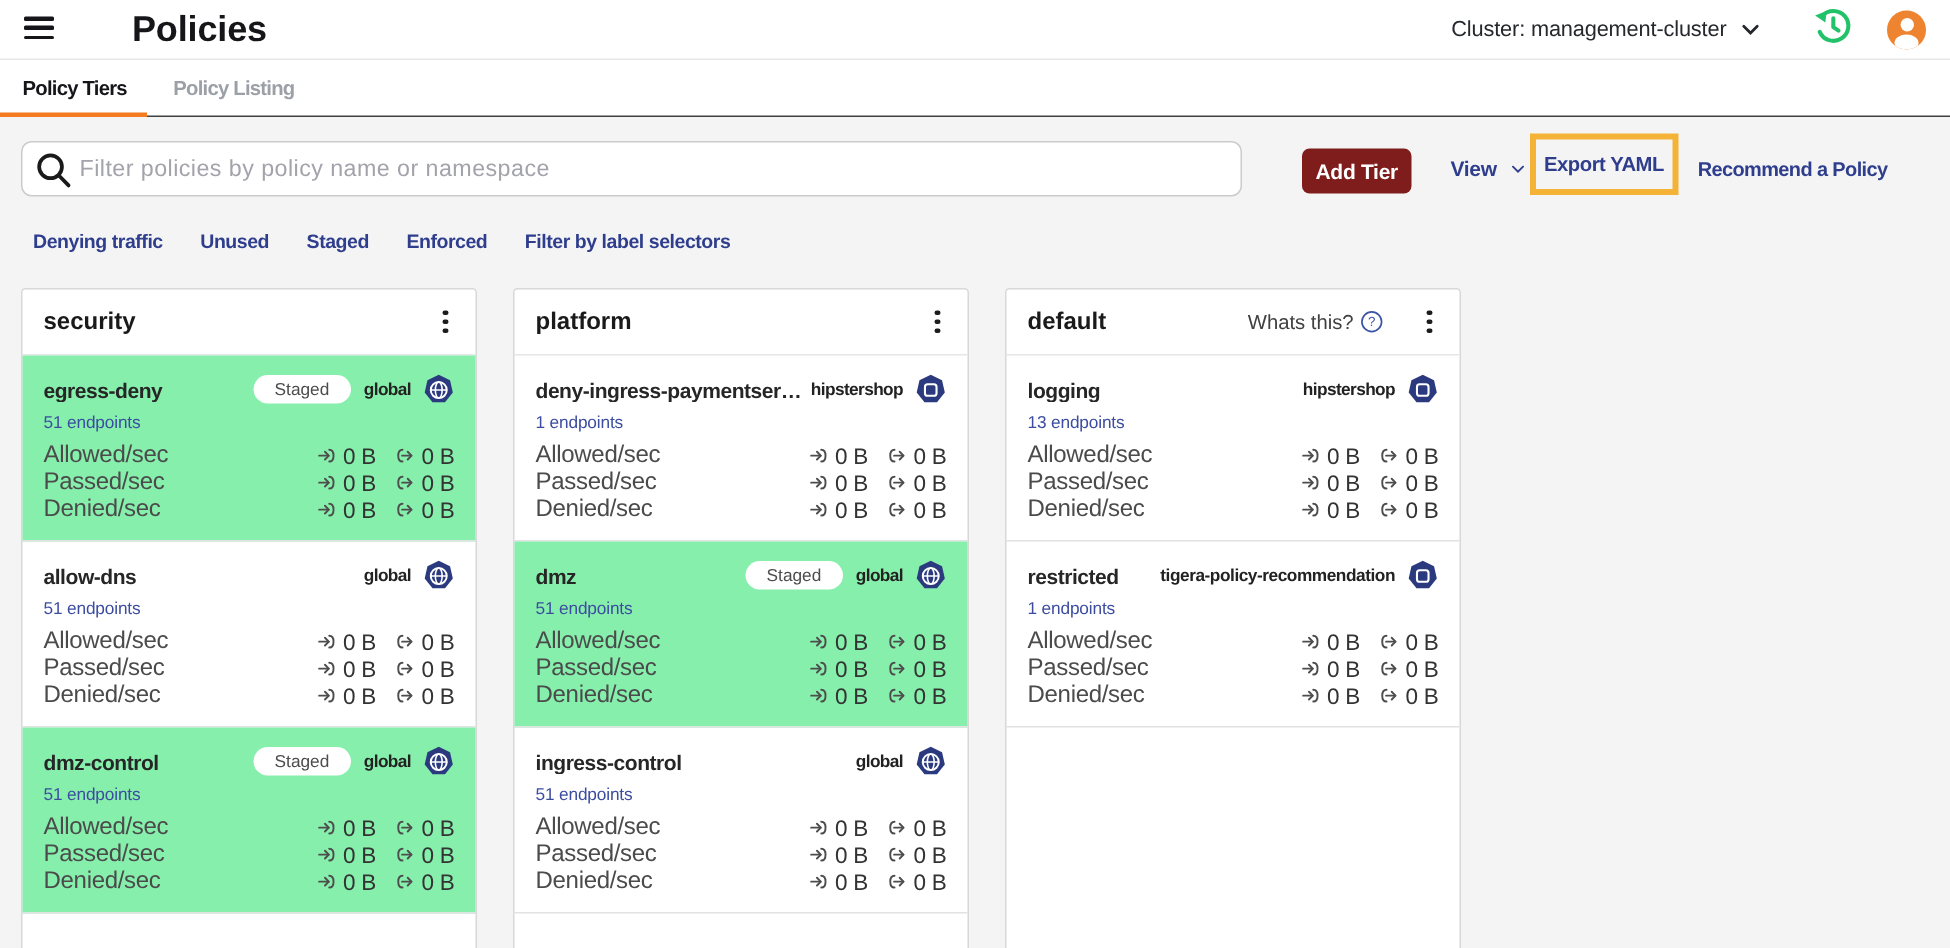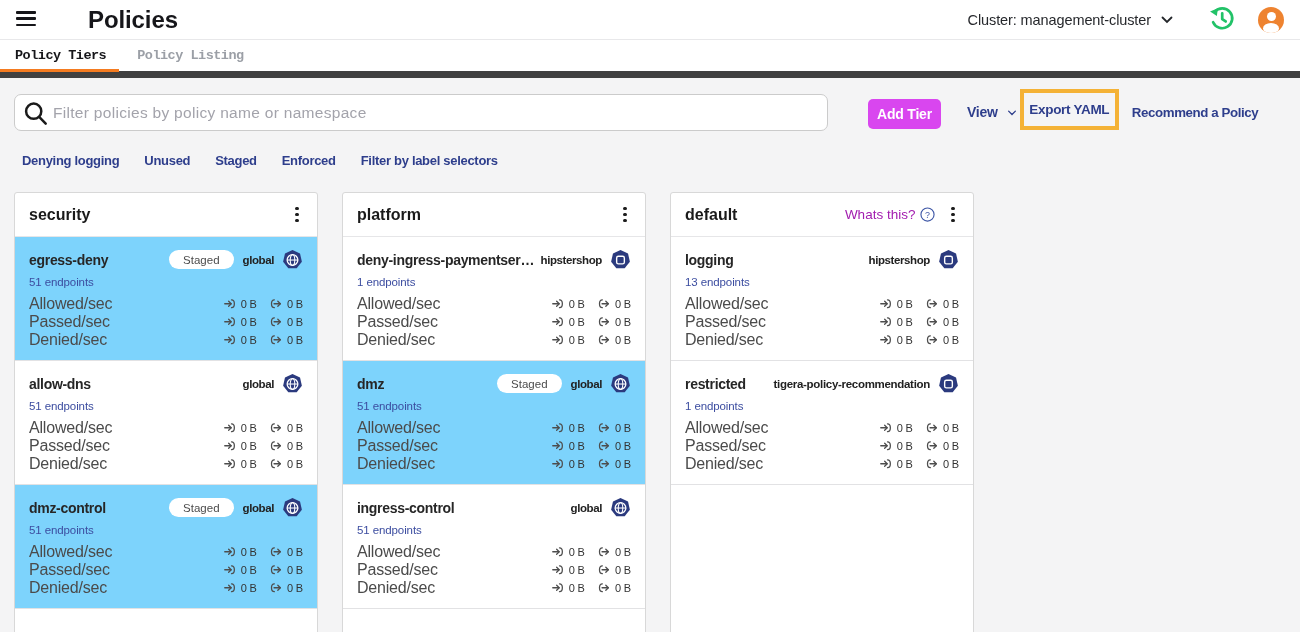--- a/index.html
+++ b/index.html
@@ -9,59 +9,59 @@
 .burger { width:20px; height:15px; display:flex; flex-direction:column; justify-content:space-between; margin-right:20px; margin-top:-2px; cursor:pointer; }
 .burger div { height:2.5px; background:#16161a; border-radius:1px; }
 .title { font-size:24px; font-weight:bold; letter-spacing:-0.1px; color:#16161a; }
 .top-right { margin-left:auto; display:flex; align-items:center; }
 .cluster { font-size:14.5px; letter-spacing:-0.1px; color:#26282c; display:flex; align-items:center; }
 .cluster svg { margin-left:10px; }
 .hist { margin-left:36px; }
 .avatar { margin-left:23px; width:26px; height:26px; border-radius:50%; background:#ee8330; position:relative; overflow:hidden; }
 .avatar .head { position:absolute; left:8.5px; top:5px; width:9px; height:9px; border-radius:50%; background:#fff; }
 .avatar .bod { position:absolute; left:5px; top:16.5px; width:16px; height:11px; border-radius:50%; background:#fff; }
-.tabs { height:38px; background:#fff; border-bottom:7px solid #404040; display:flex; align-items:center; position:relative;font-family:Liberation Mono, monospace; }
+.tabs { height:38px; background:#fff; border-bottom:1px solid #404040; display:flex; align-items:center; position:relative; }
 .tab { font-size:13.5px; letter-spacing:-0.5px; font-weight:bold; padding:0 13px 0 15px; height:100%; display:flex; align-items:center; }
 .tab.active { color:#16161a; position:relative; }
 .tab.active::after { content:""; position:absolute; left:-15px; right:0; bottom:-1px; height:3.5px; background:#f47b20; }
 .tab.inactive { color:#9b9fa6; margin-left:3px; }
 .content { padding:10px 14px 0; }
 .searchrow { display:flex; align-items:center; height:43px; }
 .searchbox { position:relative; width:814px; flex:none; margin-top:5px; }
 .searchbox input { width:100%; height:37px; border:1px solid #cbcbcb; border-radius:7px; padding:0 12px 0 38px; font-size:15px; font-family:"Liberation Sans",sans-serif; color:#333; background:#fff; outline:none; }
 .searchbox input::placeholder { color:#a3a3ab; letter-spacing:0.3px; font-size:15.5px; }
 .searchbox svg { position:absolute; left:10px; top:8px; }
-.btn-add { margin-left:40px; margin-top:8px; background:#d946ef; color:#fff; font-size:14px; font-weight:bold; border:none; border-radius:5px; height:30px; padding:0 9px; white-space:nowrap; font-family:"Liberation Sans",sans-serif; letter-spacing:-0.2px; }
+.btn-add { margin-left:40px; margin-top:8px; background:#7f1d1d; color:#fff; font-size:14px; font-weight:bold; border:none; border-radius:5px; height:30px; padding:0 9px; white-space:nowrap; font-family:"Liberation Sans",sans-serif; letter-spacing:-0.2px; }
 .view { margin-left:26px; margin-top:5px; color:#2e3e8c; font-size:14px; letter-spacing:-0.2px; font-weight:bold; display:flex; align-items:center; }
 .view svg { margin-left:9px; margin-top:2px; }
 .export { margin-left:3px; border:4px solid #f4b236; height:41px; width:99px; flex:none; display:flex; align-items:center; justify-content:center; color:#2e3e8c; font-size:13.5px; letter-spacing:-0.3px; font-weight:bold; }
 .recommend { margin-left:13px; margin-top:5px; color:#2e3e8c; font-size:13.3px; letter-spacing:-0.4px; font-weight:bold; white-space:nowrap; }
 .filters { display:flex; margin:22px 0 0 8px; }
 .filters span { color:#2e3e8c; font-size:13px; letter-spacing:-0.3px; font-weight:bold; margin-right:25px; }
 .cols { display:flex; margin-top:24px; gap:24px; align-items:flex-start; }
 .tier { width:304px; background:#fff; border:1px solid #d8d8d8; border-radius:3px; min-height:660px; }
 .tier-h { height:44px; display:flex; align-items:center; padding:0 12px 0 14px; border-bottom:1px solid #e6e6e8; }
 .tier-h .tname { font-size:16px; font-weight:bold; color:#1a1a1a; flex:1; }
-.whats { color:#a21caf; font-size:13.5px; display:flex; align-items:flex-start; margin-right:10px; }
+.whats { color:#404040; font-size:13.5px; display:flex; align-items:flex-start; margin-right:23px; }
 .whats svg { margin-left:5px; }
 .kebab { display:flex; flex-direction:column; gap:2.6px; padding:4px 6px; }
 .kebab i { width:3.6px; height:3.6px; border-radius:50%; background:#1c1c1c; }
 .policy { padding:10px 14px 12px; border-bottom:1px solid #e2e2e4; }
-.policy.staged { background:#7dd3fc; }
+.policy.staged { background:#86efac; }
 .prow1 { display:flex; align-items:center; height:25px; }
 .pname { font-size:14px; letter-spacing:-0.3px; font-weight:bold; color:#262626; flex:1; white-space:nowrap; overflow:hidden; text-overflow:ellipsis; min-width:0; }
 .pill { background:#fff; border-radius:10px; font-size:11.5px; color:#4c4c4c; padding:3.5px 14px; margin-right:9px; flex:none; }
 .scope { font-size:11.5px; letter-spacing:-0.4px; font-weight:bold; color:#222; margin-right:8px; flex:none; }
 .scope.sm { font-size:11.5px; letter-spacing:-0.3px; }
 .nsicon { width:21px; height:21px; flex:none; }
 .endp { color:#3c4da0; font-size:11.5px; letter-spacing:-0.1px; height:20px; line-height:20px; }
 .metric { display:flex; align-items:center; margin-top:2px; height:16px; }
 .metric.m1 { margin-top:4px; }
 .metric .lab { flex:1; font-size:16px; letter-spacing:-0.2px; color:#4b4b4b; }
-.mval { display:flex; align-items:center; font-size:11px; letter-spacing:-0.2px; color:#333; }
+.mval { display:flex; align-items:center; font-size:15px; letter-spacing:-0.2px; color:#333; }
 .mval svg { margin-right:5px; }
 .mval + .mval { margin-left:13.5px; }
 </style>
 </head>
 <body>
 <div class="topbar">
   <div class="burger">
       <div></div>
       <div></div>
       <div></div>
@@ -102,21 +102,21 @@
     <button class="btn-add">Add Tier</button>
     <div class="view">View
       <svg width="10" height="6" viewBox="0 0 12 8">
           <path d="M1.5 1.5 L6 6 L10.5 1.5" fill="none" stroke="#2e3e8c" stroke-width="1.7" stroke-linecap="round"></path>
         </svg>
     </div>
     <div class="export">Export YAML</div>
     <div class="recommend">Recommend a Policy</div>
   </div>
   <div class="filters">
-    <span>Denying logging</span>
+    <span>Denying traffic</span>
       <span>Unused</span>
       <span>Staged</span>
       <span>Enforced</span>
       <span>Filter by label selectors</span>
   </div>
   <div class="cols" id="cols">
       <div class="tier">
         <div class="tier-h">
           <span class="tname">security</span>
           <span class="kebab">

